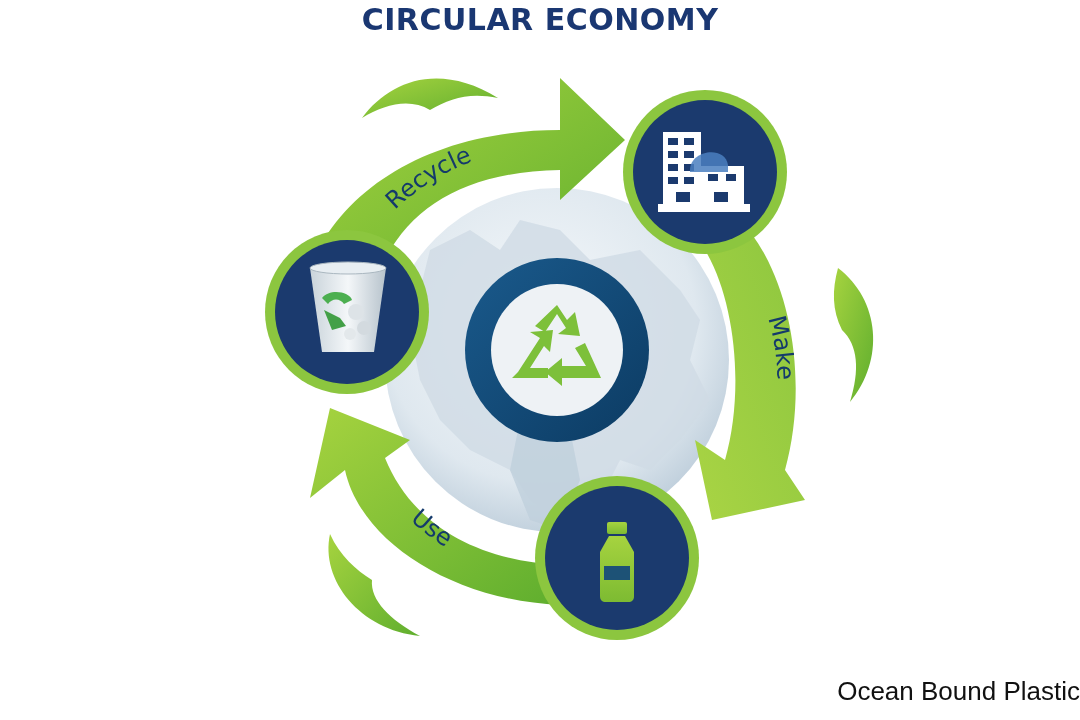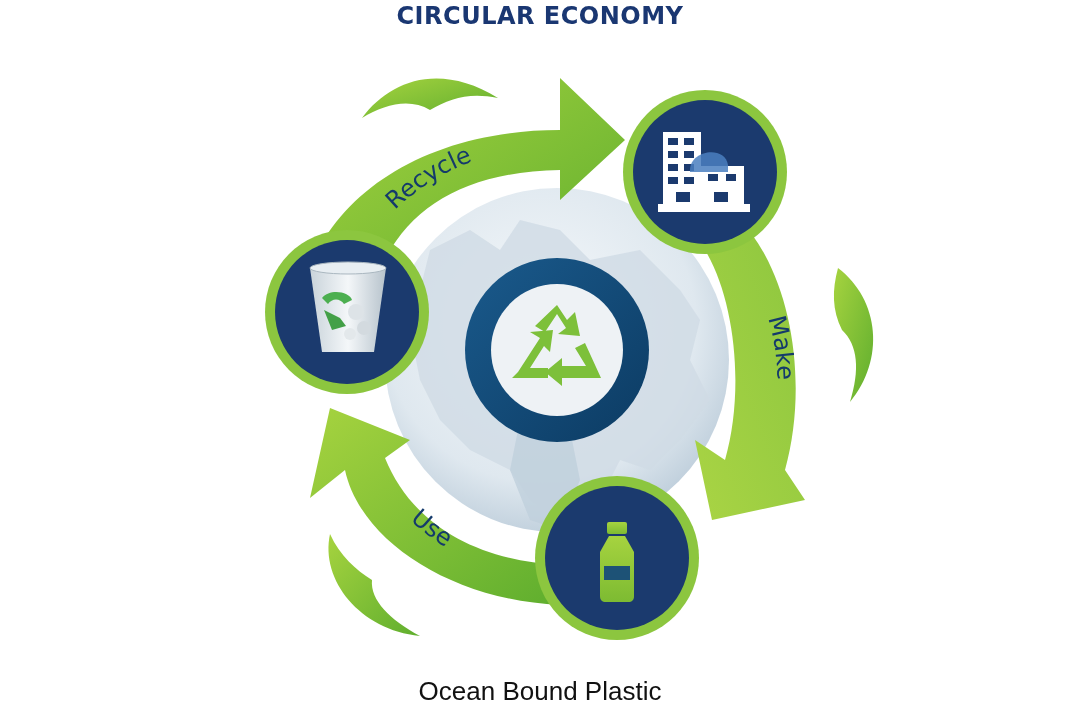--- a/index.html
+++ b/index.html
@@ -1,23 +1,23 @@
 <!DOCTYPE html>
 <html><head>
 <meta charset="utf-8">
 <style>
   html, body { margin: 0; padding: 0; background: #ffffff; }
   body { width: 1080px; height: 720px; position: relative; overflow: hidden; font-family: "DejaVu Sans", sans-serif; }
   .title {
     position: absolute; top: 2px; left: 0; width: 1080px; text-align: center;
-    font-family: "DejaVu Sans", sans-serif; font-weight: bold; font-size: 24px;
+    font-family: "DejaVu Sans", sans-serif; font-weight: bold; font-size: 30px;
     color: #1a3772; letter-spacing: 0.5px;
   }
   .caption {
-    position: absolute; top: 676px; left: 0; width: 1080px; text-align: center;
+    position: absolute; top: 676px; left: 0; width: 1080px; text-align: right;
     font-family: "Liberation Sans", sans-serif; font-size: 26px; color: #111111;
   }
   svg.diagram { position: absolute; left: 0; top: 0; }
   .arc-label { font-family: "DejaVu Sans", sans-serif; font-size: 24px; fill: #143a6b; }
 </style>
 </head>
 <body>
 
 <div class="title">CIRCULAR ECONOMY</div>
 

